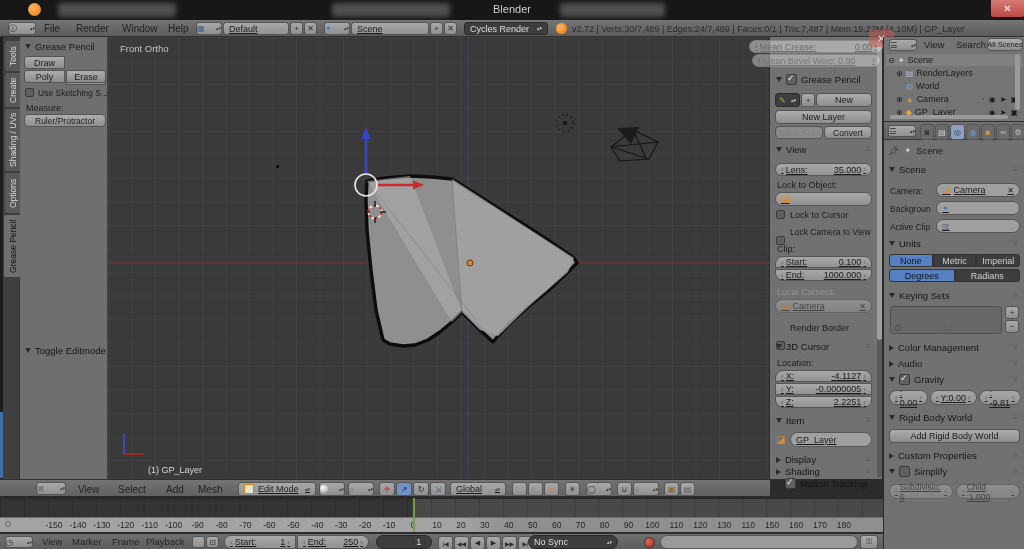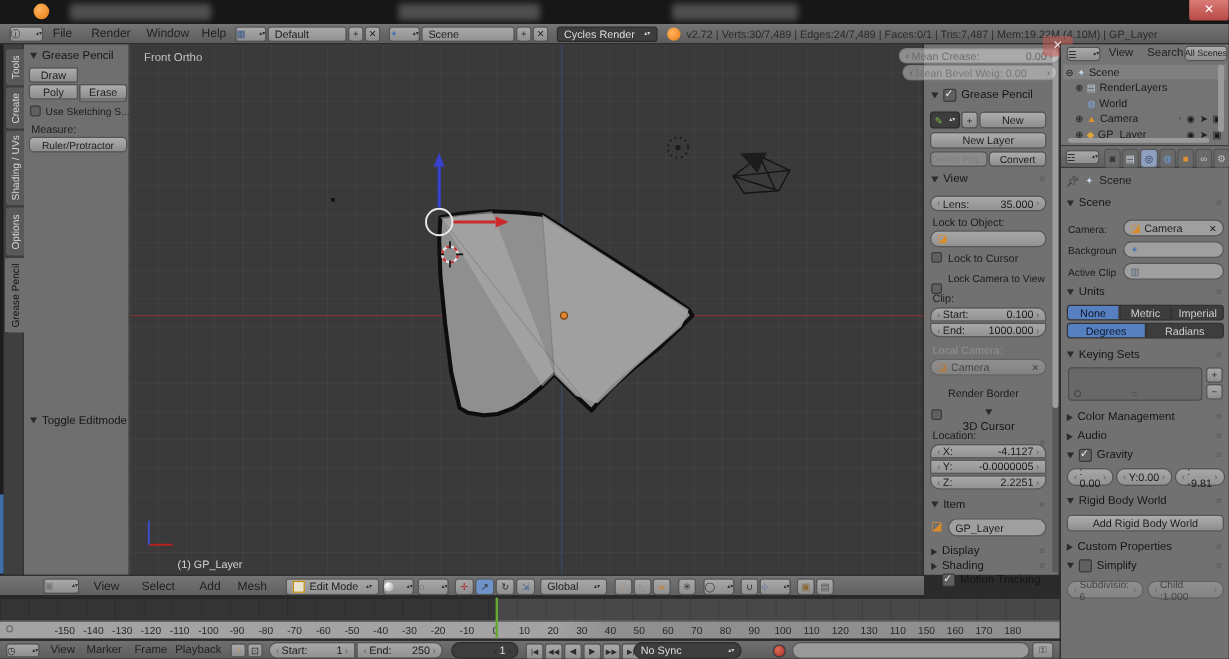--- a/index.html
+++ b/index.html
@@ -2,21 +2,21 @@
 <html><head>
 <meta charset="utf-8">
 <style>
   html,body{margin:0;padding:0;background:#2b2b2b;}
   #app{position:relative;width:1024px;height:549px;overflow:hidden;
        font-family:"Liberation Sans","DejaVu Sans",sans-serif;
        -webkit-font-smoothing:antialiased;}
   .abs{position:absolute;box-sizing:border-box;}
   
   .pill{background:linear-gradient(#a8a8a8,#929292);border:1px solid #565656;border-radius:8px;
-        color:#1b1b1b;font-size:9px;display:flex;align-items:center;padding:0 5px;}
+        color:#1b1b1b;font-size:9px;display:flex;align-items:center;padding:0 5px;text-decoration:underline;}
   .pill .fl{flex:1;text-align:left;white-space:nowrap;overflow:hidden;}
   .pill .fv{text-align:right;white-space:nowrap;}
   .num::before{content:'‹';color:rgba(0,0,0,.38);margin-right:2px;font-size:8px;}
   .num::after{content:'›';color:rgba(0,0,0,.38);margin-left:2px;font-size:8px;}
   .btn{background:linear-gradient(#adadad,#8d8d8d);border:1px solid #545454;border-radius:4px;
        color:#1c1c1c;font-size:9px;display:flex;align-items:center;justify-content:center;
        white-space:nowrap;overflow:hidden;}
   .btn.dis{color:#7e7e7e;background:#8b8b8b;}
   .dd{background:#3d3d3d;border:1px solid #2b2b2b;border-radius:8px;color:#dddddd;
       font-size:9px;display:flex;align-items:center;padding:0 5px;white-space:nowrap;}
@@ -51,20 +51,21 @@
 </head>
 <body>
 
 <div id="app">
 
   <div class="abs" style="left:0;top:0;width:1024px;height:20px;background:#171717;">
     <div class="blob" style="left:58px;top:3px;width:118px;height:14px;"></div>
     <div class="blob" style="left:332px;top:3px;width:118px;height:14px;"></div>
     <div class="blob" style="left:560px;top:3px;width:105px;height:14px;"></div>
     <div class="abs" style="left:28px;top:3px;width:13px;height:13px;border-radius:50%;background:radial-gradient(circle at 35% 35%,#ffb25e,#e87d10);"></div>
+    <div class="abs" style="left:0;top:3px;width:1024px;text-align:center;color:#cfcfcf;font-size:11px;">Blender</div>
     <div class="abs" style="left:991px;top:0;width:33px;height:17px;background:linear-gradient(#d97b76,#b94a46);border-radius:0 0 2px 2px;color:#fff;font-size:10px;display:flex;align-items:center;justify-content:center;">
       <span>✕</span>
     </div>
   </div>
 
   <div class="abs" style="left:0;top:20px;width:1024px;height:17px;background:linear-gradient(#757575,#5c5c5c);border-bottom:1px solid #2f2f2f;">
     <div class="abs icbx" style="left:8px;top:2px;width:28px;height:13px;">
       <span>ⓘ</span>
         <span class="ar dk">▴▾</span>
     </div>
@@ -341,21 +342,21 @@
     </div>
     <span class="lbl dim abs" style="left:7px;top:250px;">Local Camera:</span>
     <div class="abs pill" style="left:5px;top:262px;width:97px;height:14px;opacity:.55;">
       <span style="color:#d98c2b;font-size:9px;margin-right:3px;">◪</span>
       <span class="fl">Camera</span>
       <span style="font-size:8px;">✕</span>
     </div>
     <div class="chk abs" style="left:6px;top:286px;"></div>
     <span class="lbl abs" style="left:20px;top:286px;">Render Border</span>
 
-    <div class="hdr abs" style="left:6px;top:304px;width:96px;flex-direction:column;">
+    <div class="hdr abs" style="left:6px;top:304px;width:96px;">
       <span class="tri-o"></span>
         <span>3D Cursor</span>
         <span class="grip">≡</span>
     </div>
     <span class="lbl abs" style="left:7px;top:321px;">Location:</span>
     <div class="abs pill num" style="left:5px;top:333px;width:97px;height:12px;border-radius:8px 8px 0 0;">
       <span class="fl">X:</span>
         <span class="fv">-4.1127</span>
     </div>
     <div class="abs pill num" style="left:5px;top:346px;width:97px;height:12px;border-radius:0;">

